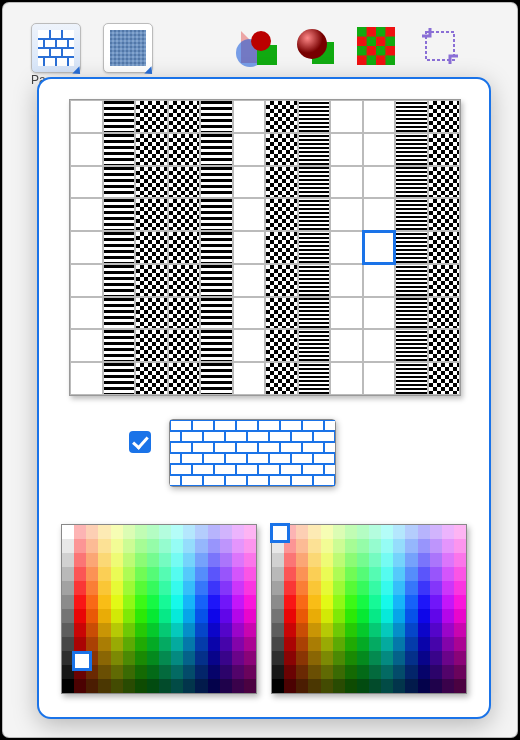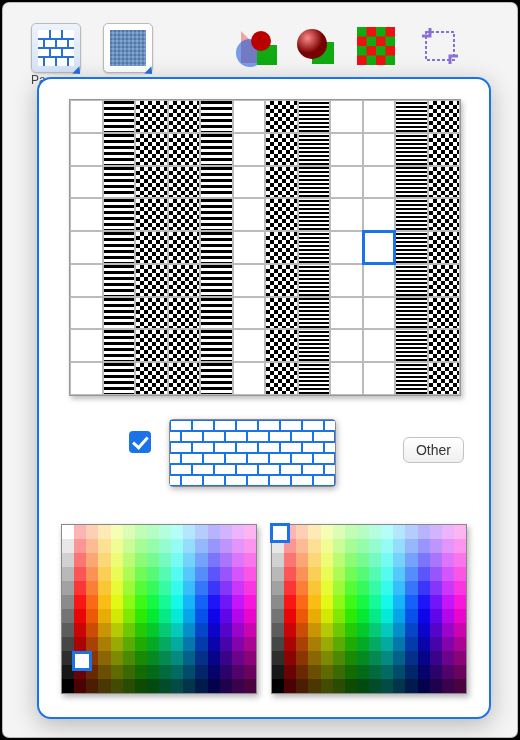--- a/index.html
+++ b/index.html
@@ -290,21 +290,20 @@
                 <line x1="33" y1="55" x2="33" y2="66"></line>
                 <line x1="55" y1="55" x2="55" y2="66"></line>
                 <line x1="77" y1="55" x2="77" y2="66"></line>
                 <line x1="99" y1="55" x2="99" y2="66"></line>
                 <line x1="121" y1="55" x2="121" y2="66"></line>
                 <line x1="143" y1="55" x2="143" y2="66"></line>
                 <line x1="165" y1="55" x2="165" y2="66"></line>
               </g>
         </svg>
       </div>
-      <button class="other-btn">Other</button>
     </div>
 
     <div class="palettes">
       <div class="palette">
         <div class="grid" id="pal1">
               <div class="sw" style="background:rgb(255,255,255)"></div>
               <div class="sw" style="background:hsl(0,95%,85%)"></div>
               <div class="sw" style="background:hsl(22,95%,85%)"></div>
               <div class="sw" style="background:hsl(44,95%,85%)"></div>
               <div class="sw" style="background:hsl(66,95%,85%)"></div>

